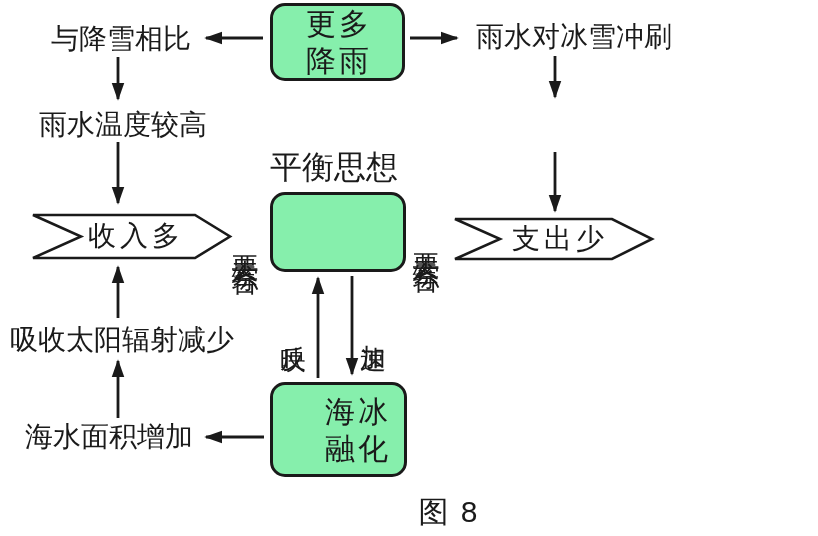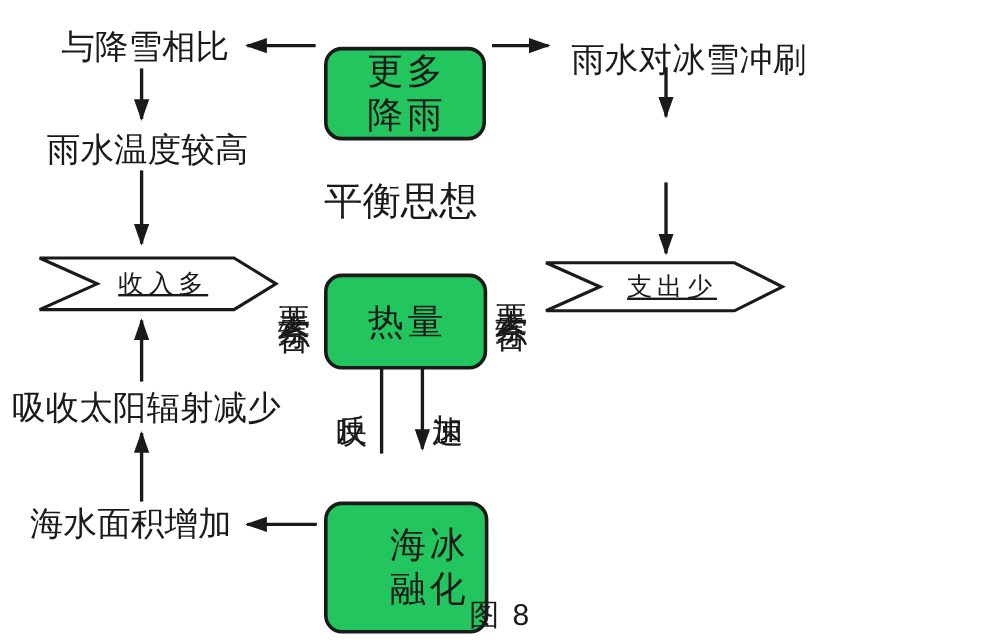--- a/index.html
+++ b/index.html
@@ -29,63 +29,62 @@
   .banner {
     fill: #ffffff;
     stroke: #1a1a1a;
     stroke-width: 2.6;
     stroke-linejoin: miter;
   }
   .node {
     position: absolute;
     border: 3px solid #1a1a1a;
     border-radius: 15px;
-    background: #22c55e;
+    background: #86efac;
     display: flex;
     flex-direction: column;
     align-items: center;
     justify-content: center;
     font-size: 30px;
     line-height: 37px;
     letter-spacing: 3px;
     text-indent: 3px;
     box-sizing: border-box;
-    margin-top: 36px;
   }
   .txt {
     position: absolute;
     transform: translate(-50%, -50%);
     white-space: nowrap;
     font-size: 28px;
   }
   .txt-sm {
     font-size: 32px;
   }
   .banner-txt {
-    font-size: 21px;
+    font-size: 28px;
     letter-spacing: 4px;
     text-indent: 4px;
-    text-decoration: underline;
   }
   .vtxt {
     position: absolute;
     transform: translate(-50%, -50%);
     writing-mode: vertical-rl;
     text-orientation: upright;
     white-space: nowrap;
     font-size: 27px;
     letter-spacing: 4px;
   }
   .vtxt-sm {
     font-size: 26px;
     letter-spacing: 2px;
   }
   .caption {
-    font-size: 25px;
+    font-size: 30px;
     letter-spacing: 2px;
+    margin-left: 32px;
   }
 </style>
 </head>
 <body>
 
 <div class="canvas">
 
   <svg class="overlay" width="818" height="536" viewBox="0 0 818 536">
     <defs>
       <marker id="ah" viewBox="0 0 10 7" refX="9" refY="3.5" markerWidth="6.5" markerHeight="5" orient="auto-start-reverse">
@@ -108,31 +107,30 @@
     <polygon class="banner" points="33,215 195,215 230,236.5 195,258 33,258 81,236.5"></polygon>
     <polygon class="banner" points="455,219 612,219 652,239 612,259 455,259 500,239"></polygon>
   </svg>
 
   <div class="node" style="left:270px; top:3px; width:135px; height:78px;">
     <span>更多</span>
     <span>降雨</span>
   </div>
 
   <div class="node" style="left:270px; top:192px; width:136px; height:80px;">
-    <span>热量</span>
   </div>
 
-  <div class="node" style="left:270px; top:382px; width:137px; height:110px;padding-left:36px;">
+  <div class="node" style="left:270px; top:382px; width:137px; height:95px;padding-left:36px;">
     <span>海冰</span>
     <span>融化</span>
   </div>
 
   <div class="txt" style="left:121px; top:39px;text-align:center;">与降雪相比</div>
 
-  <div class="txt" style="left:574px; top:37px;margin-top:13px;">雨水对冰雪冲刷</div>
+  <div class="txt" style="left:574px; top:37px;">雨水对冰雪冲刷</div>
 
   <div class="txt" style="left:123px; top:125px;text-align:center;">雨水温度较高</div>
 
 
   <div class="txt" style="left:122px; top:340px;">吸收太阳辐射减少</div>
 
   <div class="txt" style="left:109px; top:437px;">海水面积增加</div>
 
   <div class="txt txt-sm" style="left:334px; top:168px;">平衡思想</div>
 

